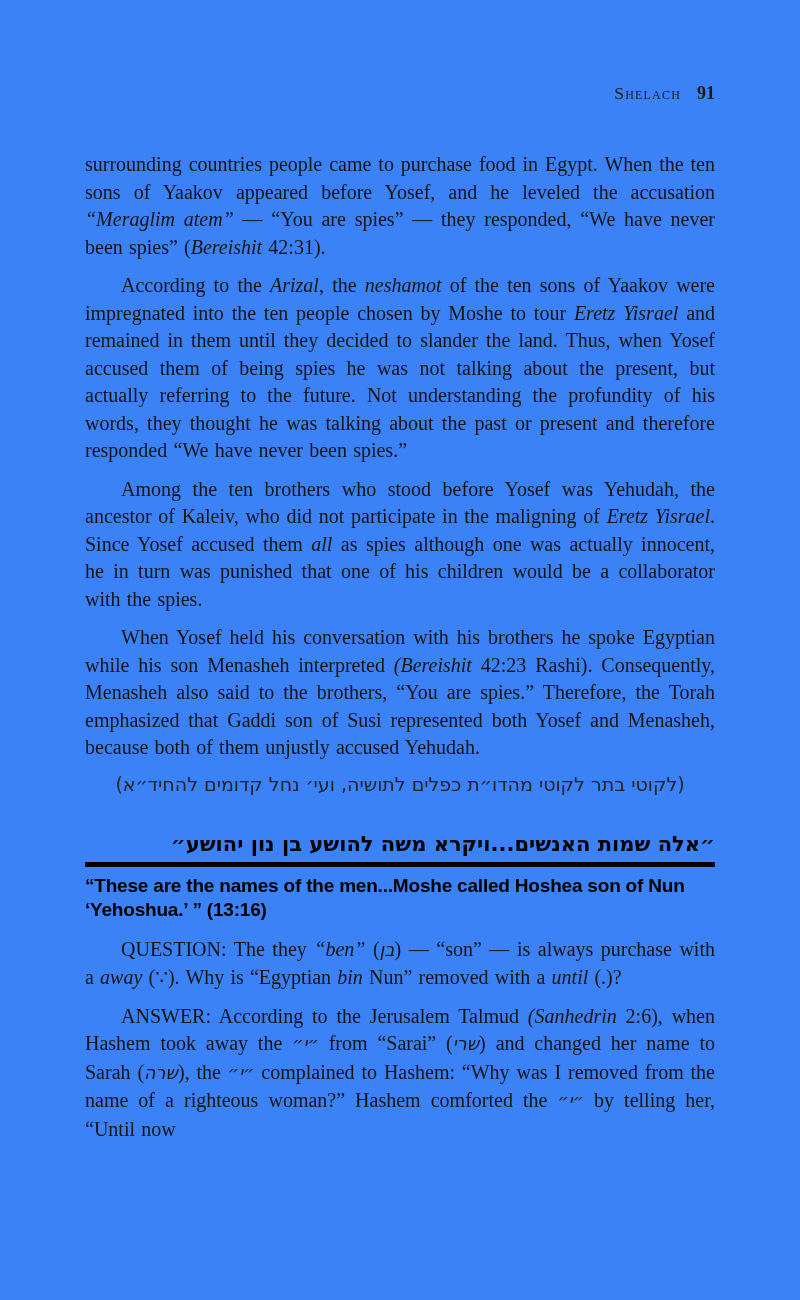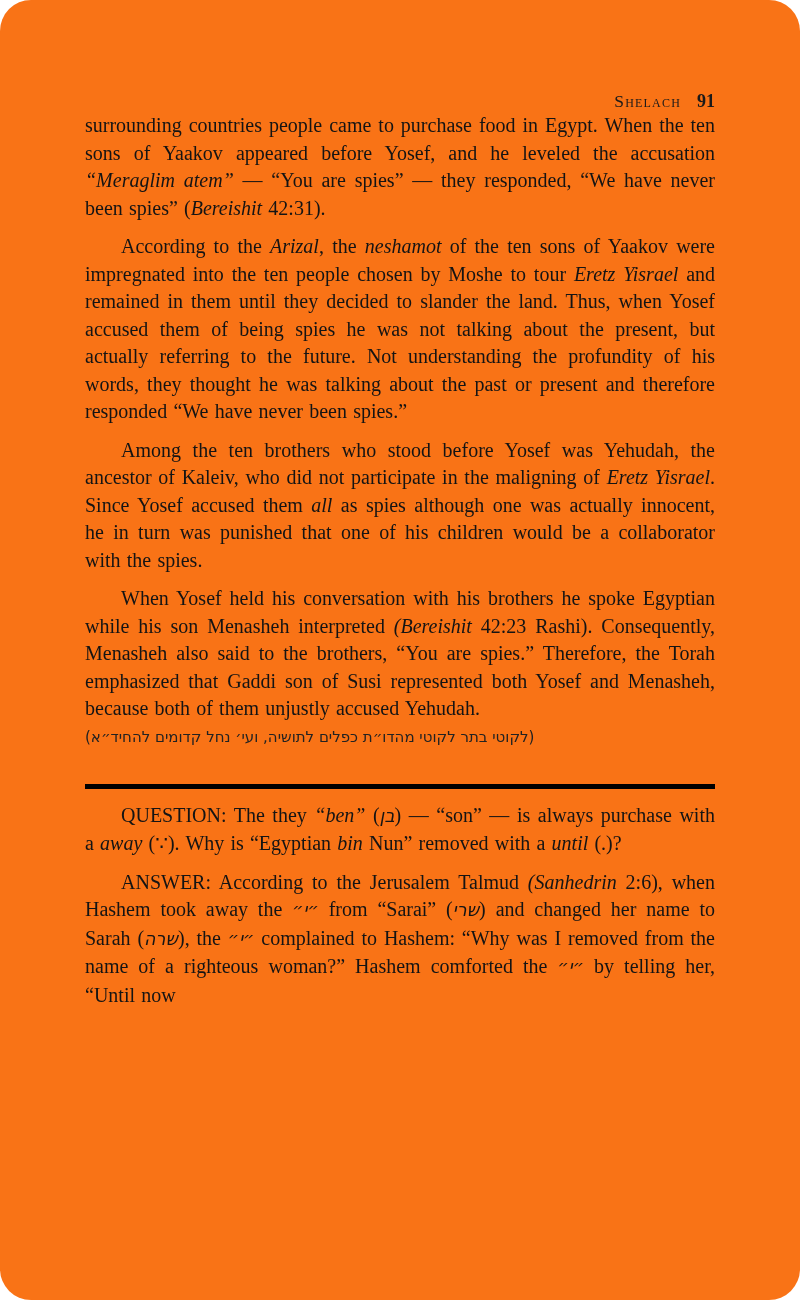--- a/index.html
+++ b/index.html
@@ -1,66 +1,65 @@
 <!DOCTYPE html>
 <html><head>
 <meta charset="utf-8">
 <style>
   html, body { margin: 0; padding: 0; background: #ffffff; }
   .page {
     width: 800px; height: 1300px;
-    background: #f97316;
+    background: #3b82f6;
     box-sizing: border-box;
-    padding: 12px 85px;
+    padding: 4px 85px;
     font-family: "Liberation Serif", serif;
     color: #141414;
     overflow: hidden;
     position: relative;
-    border-radius: 31px;
   }
   .running-head {
     margin-top: 78px;
     text-align: right;
     font-size: 17.5px;
     line-height: 22px;
     color: #1a1a1a;
   }
   .running-head .sc {
     font-variant: small-caps;
     letter-spacing: 1.2px;
   }
   .running-head .pgnum {
     font-weight: bold;
     margin-left: 16px;
     font-size: 18px;
   }
-  .body-text { }
+  .body-text { margin-top: 47px; }
   .body-text.qa { margin-top: 13px; }
   .para {
     font-size: 20px;
     line-height: 27.5px;
     text-align: justify;
     margin: 0 0 11px 0;
     word-spacing: 0.06em;
   }
   .para:last-child { margin-bottom: 0; }
   .para.indent { text-indent: 36px; }
   .it { font-style: italic; }
   .heb {
     font-family: "DejaVu Sans", sans-serif;
     font-size: 0.88em;
     font-style: italic;
   }
   .citation {
     direction: rtl;
-    text-align: left;
+    text-align: center;
     font-family: "DejaVu Sans", sans-serif;
-    font-size: 15px;
+    font-size: 19px;
     line-height: 20px;
-    margin-top: 4px;
+    margin-top: 12px;
     color: #222;
   }
   .section-head { margin-top: 37px; }
   .heb-title {
     direction: rtl;
     text-align: right;
     font-family: "DejaVu Sans", sans-serif;
     font-weight: bold;
     font-size: 21px;
     line-height: 26px;
@@ -93,21 +92,23 @@
   <div class="body-text" id="body-paragraphs">
       <p class="para"><span>surrounding countries people came to purchase food in Egypt. When the ten sons of Yaakov appeared before Yosef, and he leveled the accusation </span><span class="it">“Meraglim atem”</span><span> — “You are spies” — they responded, “We have never been spies” (</span><span class="it">Bereishit</span><span> 42:31).</span></p>
       <p class="para indent"><span>According to the </span><span class="it">Arizal</span><span>, the </span><span class="it">neshamot</span><span> of the ten sons of Yaakov were impregnated into the ten people chosen by Moshe to tour </span><span class="it">Eretz Yisrael</span><span> and remained in them until they decided to slander the land. Thus, when Yosef accused them of being spies he was not talking about the present, but actually referring to the future. Not understanding the profundity of his words, they thought he was talking about the past or present and therefore responded “We have never been spies.”</span></p>
       <p class="para indent"><span>Among the ten brothers who stood before Yosef was Yehudah, the ancestor of Kaleiv, who did not participate in the maligning of </span><span class="it">Eretz Yisrael</span><span>. Since Yosef accused them </span><span class="it">all</span><span> as spies although one was actually innocent, he in turn was punished that one of his children would be a collaborator with the spies.</span></p>
       <p class="para indent"><span>When Yosef held his conversation with his brothers he spoke Egyptian while his son Menasheh interpreted </span><span class="it">(Bereishit</span><span> 42:23 Rashi). Consequently, Menasheh also said to the brothers, “You are spies.” Therefore, the Torah emphasized that Gaddi son of Susi represented both Yosef and Menasheh, because both of them unjustly accused Yehudah.</span></p>
     </div>
 
   <div class="citation">(לקוטי בתר לקוטי מהדו״ת כפלים לתושיה, ועי׳ נחל קדומים להחיד״א)</div>
 
   <div class="section-head">
+    <div class="heb-title">״אלה שמות האנשים...ויקרא משה להושע בן נון יהושע״</div>
     <div class="rule"></div>
+    <div class="eng-title">“These are the names of the men...Moshe called Hoshea son of Nun ‘Yehoshua.’ ” (13:16)</div>
   </div>
 
   <div class="body-text qa" id="qa-paragraphs">
       <p class="para indent"><span>QUESTION: The they </span><span class="it">“ben”</span><span> (</span><span class="heb">בן</span><span>) — “son” — is always purchase with a </span><span class="it">away</span><span> (∵). Why is “Egyptian </span><span class="it">bin</span><span> Nun” removed with a </span><span class="it">until</span><span> (.)?</span></p>
       <p class="para indent"><span>ANSWER: According to the Jerusalem Talmud </span><span class="it">(Sanhedrin</span><span> 2:6), when Hashem took away the </span><span class="heb">״י״</span><span> from “Sarai” (</span><span class="heb">שרי</span><span>) and changed her name to Sarah (</span><span class="heb">שרה</span><span>), the </span><span class="heb">״י״</span><span> complained to Hashem: “Why was I removed from the name of a righteous woman?” Hashem comforted the </span><span class="heb">״י״</span><span> by telling her, “Until now</span></p>
     </div>
 
 </div>
 
 </body></html>

